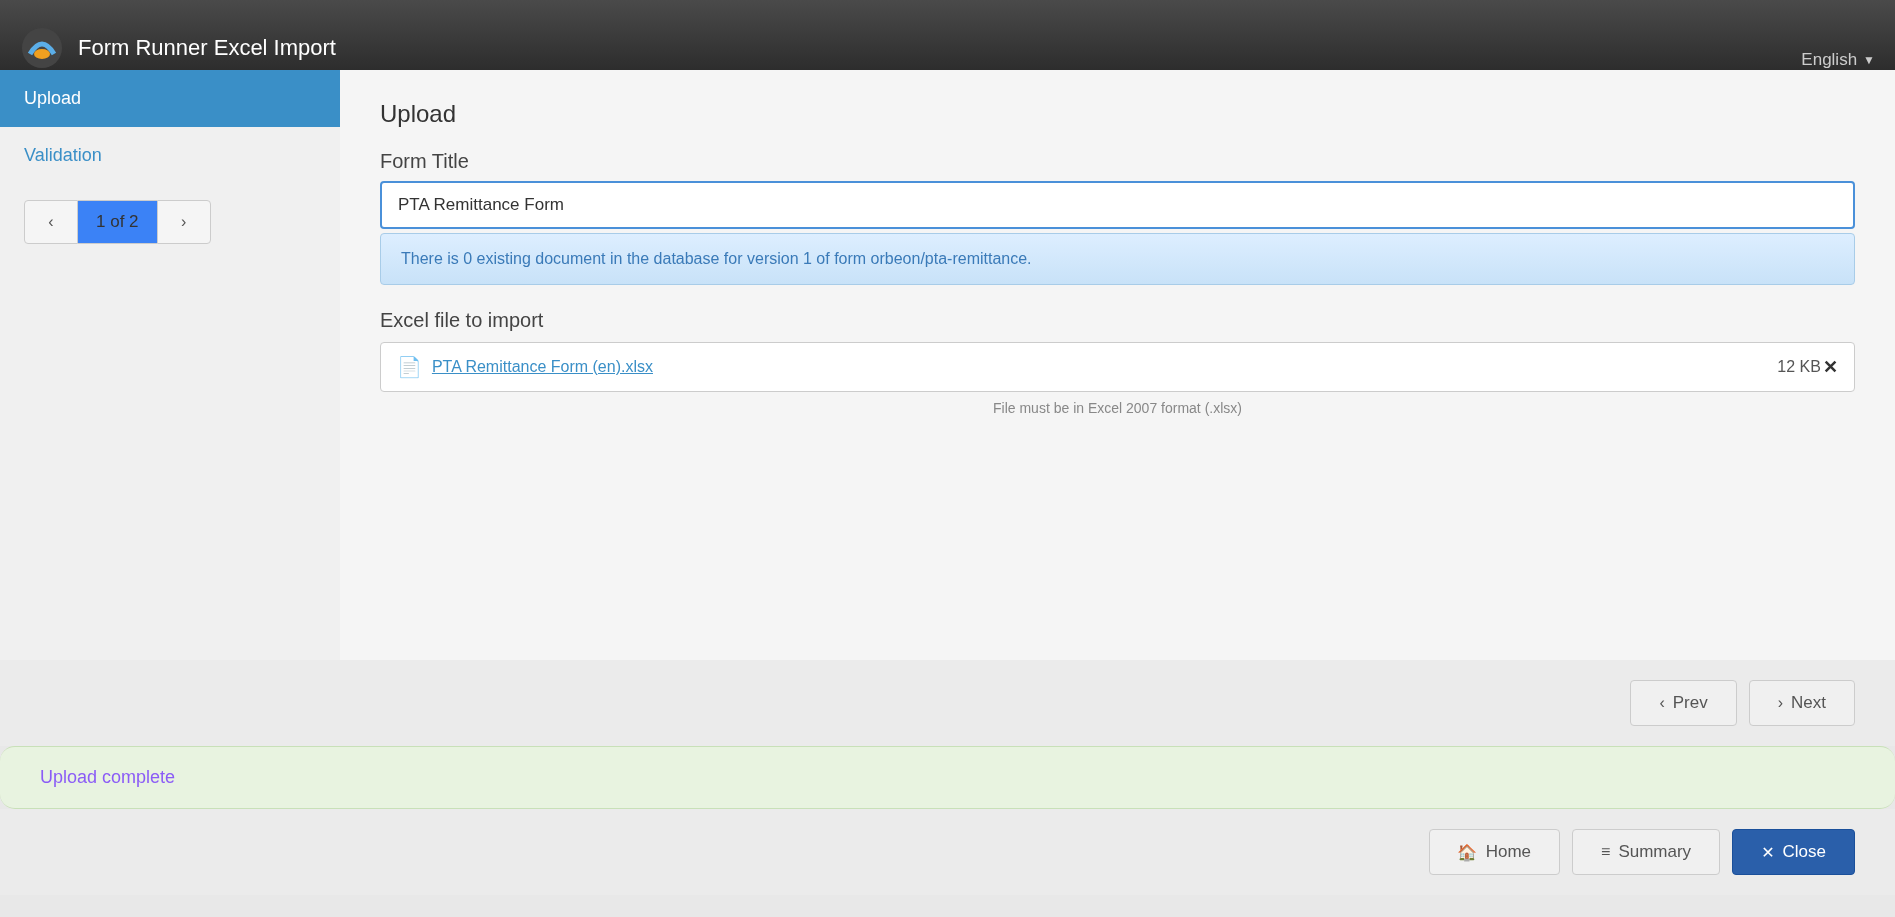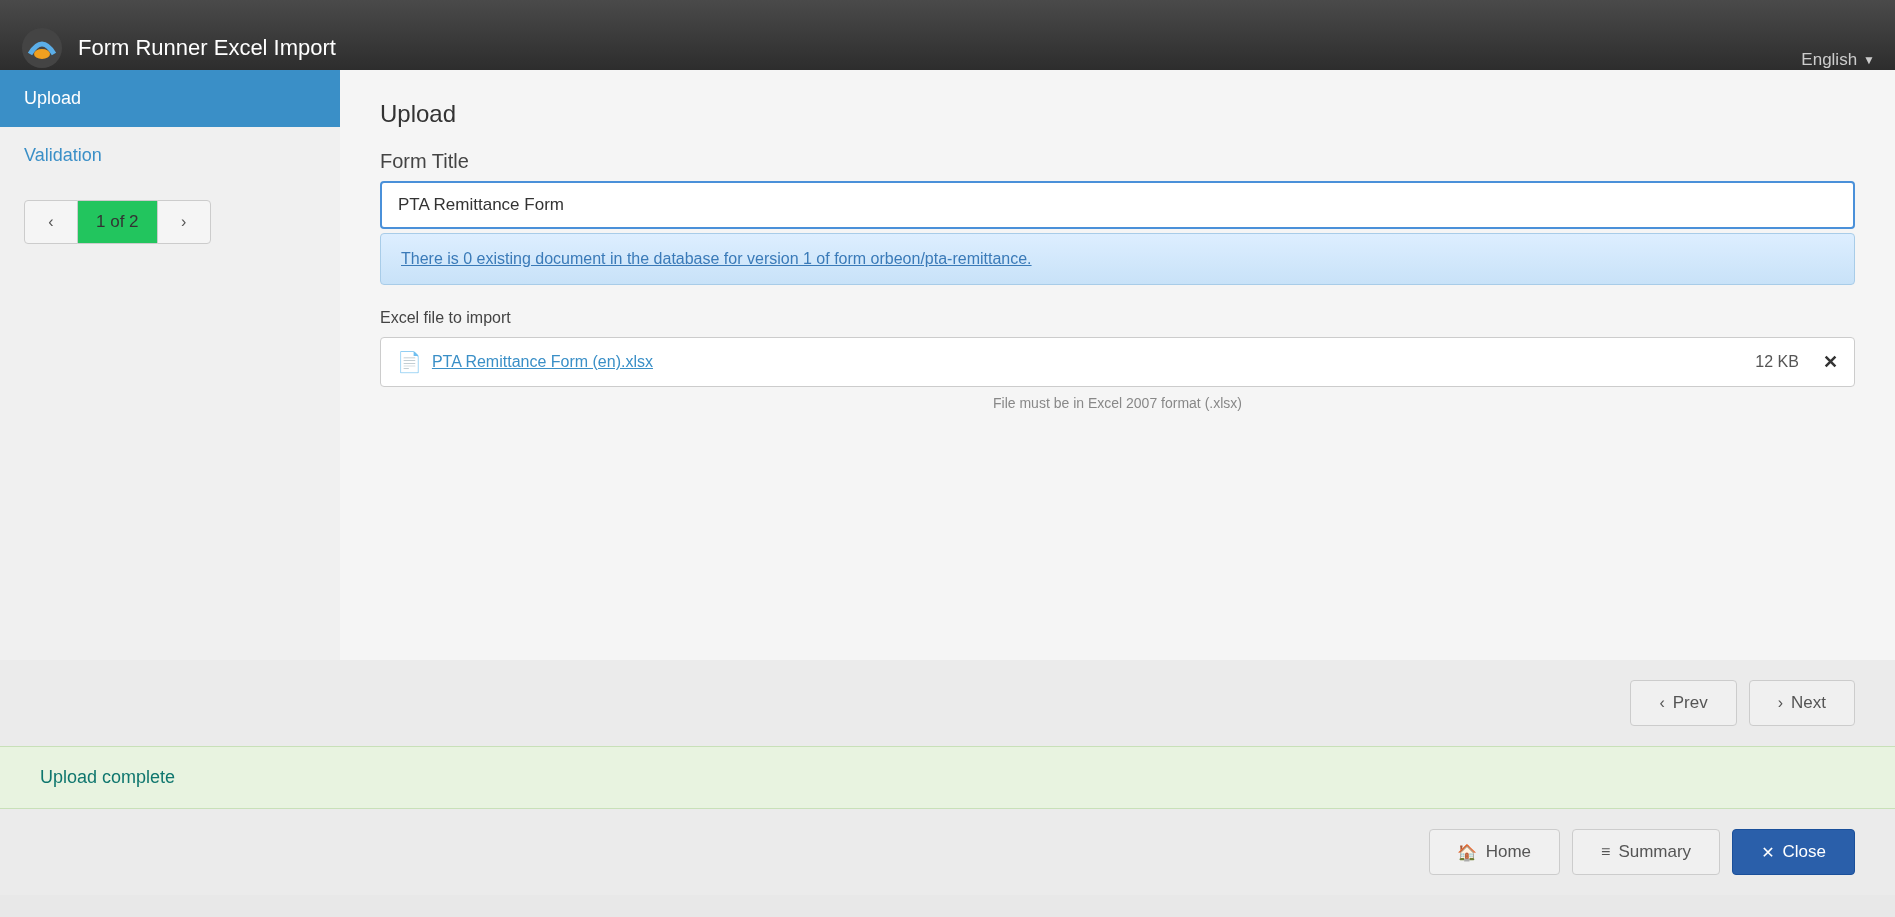--- a/index.html
+++ b/index.html
@@ -84,21 +84,21 @@
       cursor: pointer;
       font-size: 16px;
       color: #555;
     }
     .pag-btn:first-child {
       border-radius: 4px 0 0 4px;
     }
     .pag-label {
       padding: 0 18px;
       height: 44px;
-      background: #22c55e;
+      background: #3b82f6;
       border: 1px solid #cccccc;
       border-left: none;
       border-right: none;
       display: flex;
       align-items: center;
       font-size: 17px;
       color: #333;
       white-space: nowrap;
     }
     .pag-btn:last-child {
@@ -140,26 +140,25 @@
 
     
     .info-box {
       background: linear-gradient(180deg, #ddeeff 0%, #c8e2f8 100%);
       border: 1px solid #a8cce8;
       border-radius: 4px;
       padding: 16px 20px;
       color: #3a7ab8;
       font-size: 16px;
       margin-bottom: 24px;
-      text-decoration: underline;
     }
 
     
     .excel-label {
-      font-size: 16px;
+      font-size: 20px;
       color: #444;
       margin-bottom: 10px;
     }
     .file-box {
       border: 1px solid #cccccc;
       border-radius: 4px;
       background: #ffffff;
       padding: 12px 16px;
       display: flex;
       align-items: center;
@@ -177,21 +176,21 @@
     }
     .file-link {
       color: #3a8fc7;
       font-size: 16px;
       text-decoration: underline;
       cursor: pointer;
     }
     .file-right {
       display: flex;
       align-items: center;
-      gap: 24px;
+      gap: 2px;
       color: #555;
       font-size: 16px;
     }
     .file-remove {
       cursor: pointer;
       color: #333;
       font-size: 18px;
       font-weight: bold;
     }
     .file-hint {
@@ -225,21 +224,22 @@
       font-size: 16px;
     }
 
     
     .upload-complete-bar {
       background: #e8f3e0;
       border-top: 1px solid #c8e0b8;
       border-bottom: 1px solid #c8e0b8;
       padding: 20px 40px;
       font-size: 18px;
-      color: #0f766e;
+      color: #8b5cf6;
+      border-radius: 15px;
     }
 
     
     .bottom-bar {
       display: flex;
       justify-content: flex-end;
       align-items: center;
       gap: 12px;
       padding: 20px 40px;
       background: #ebebeb;

